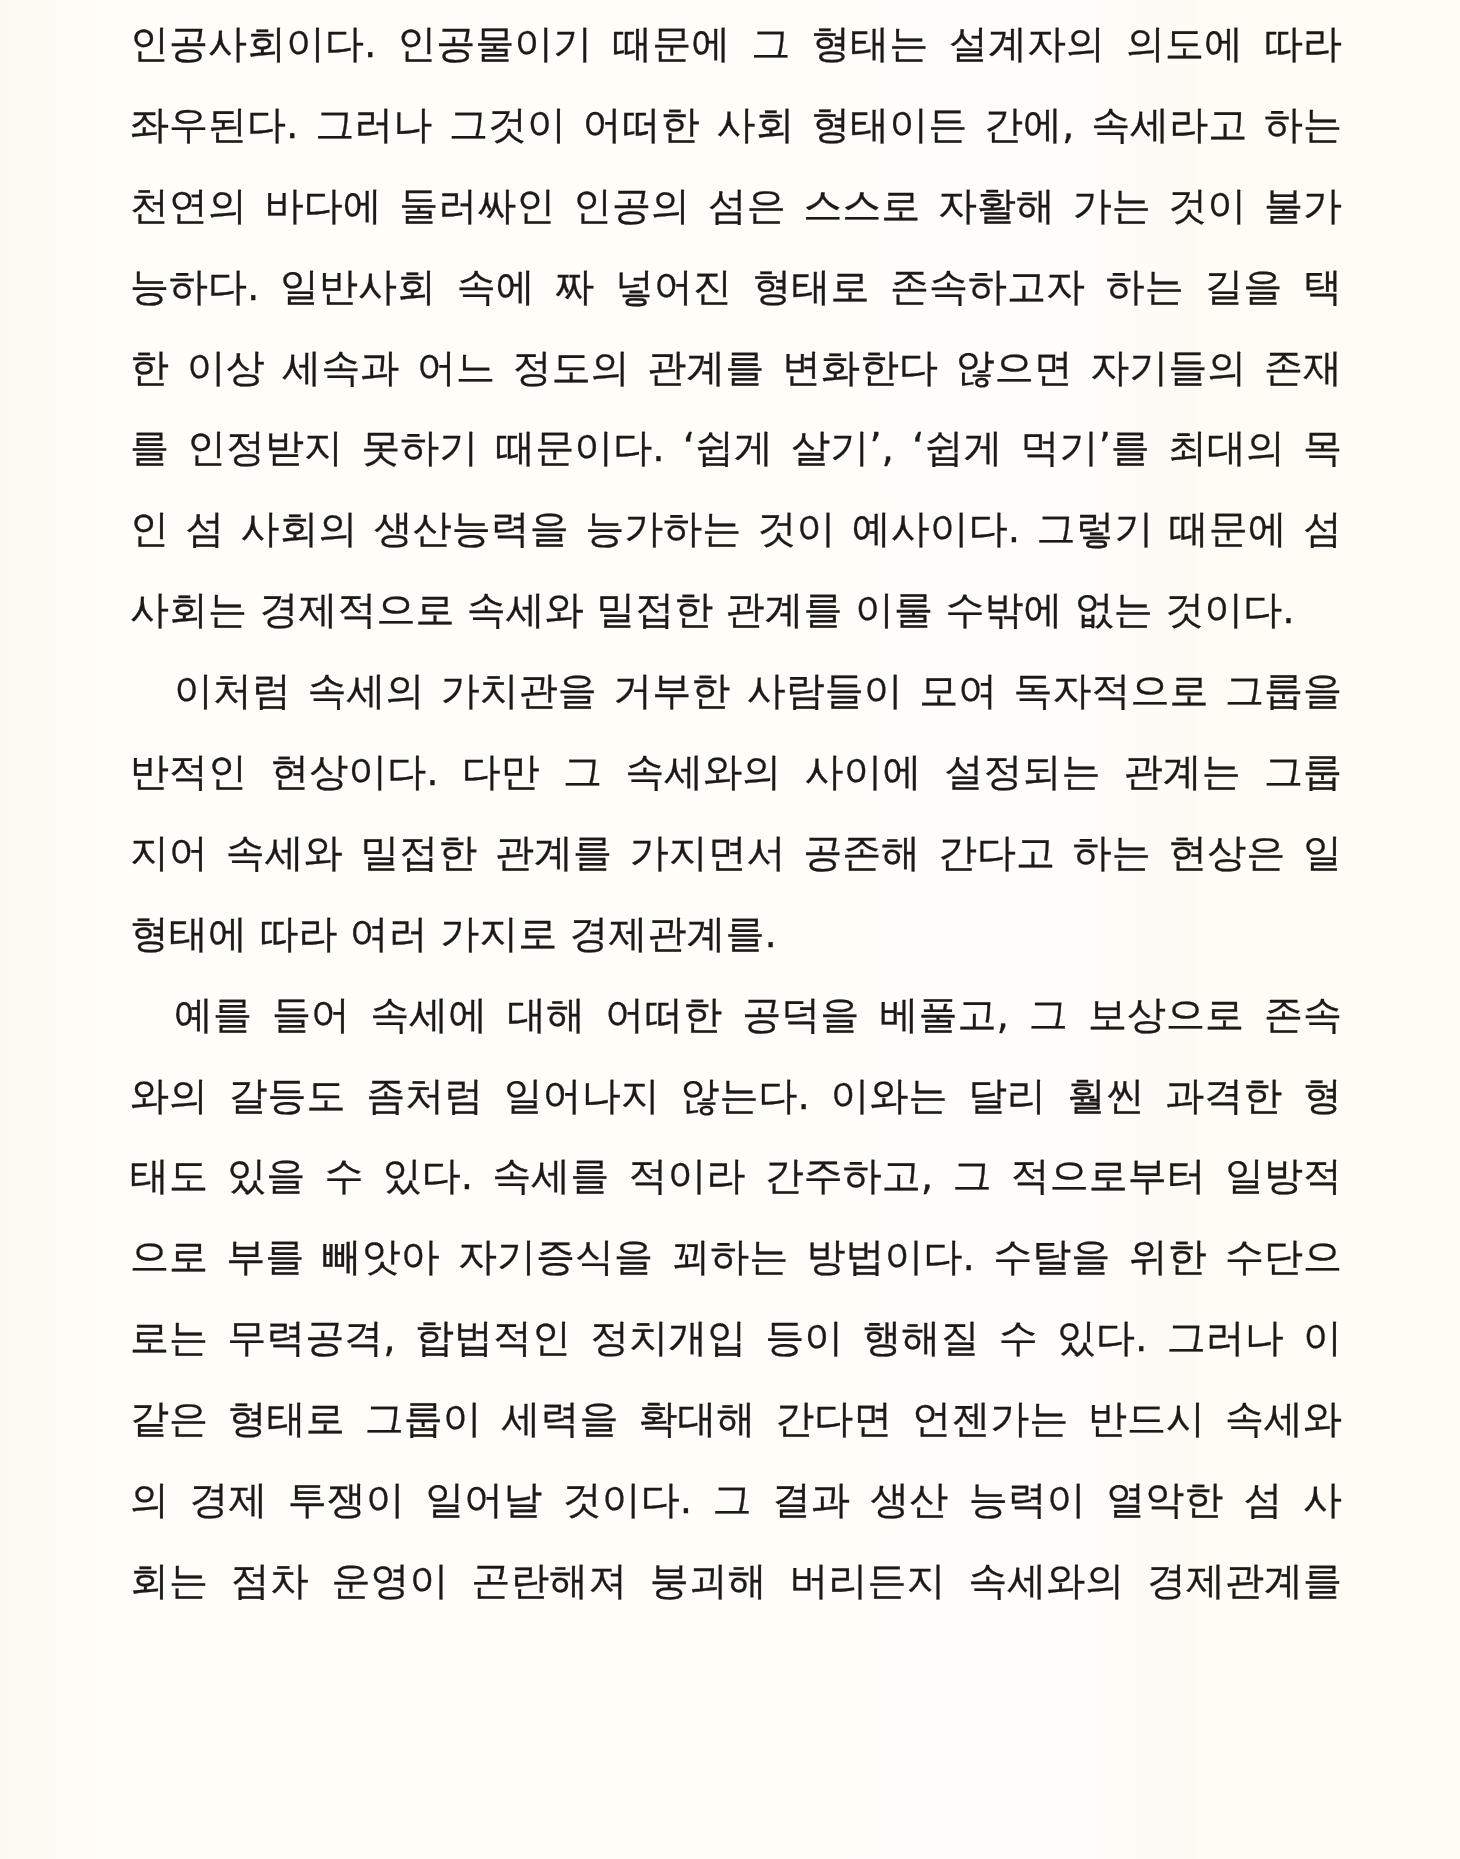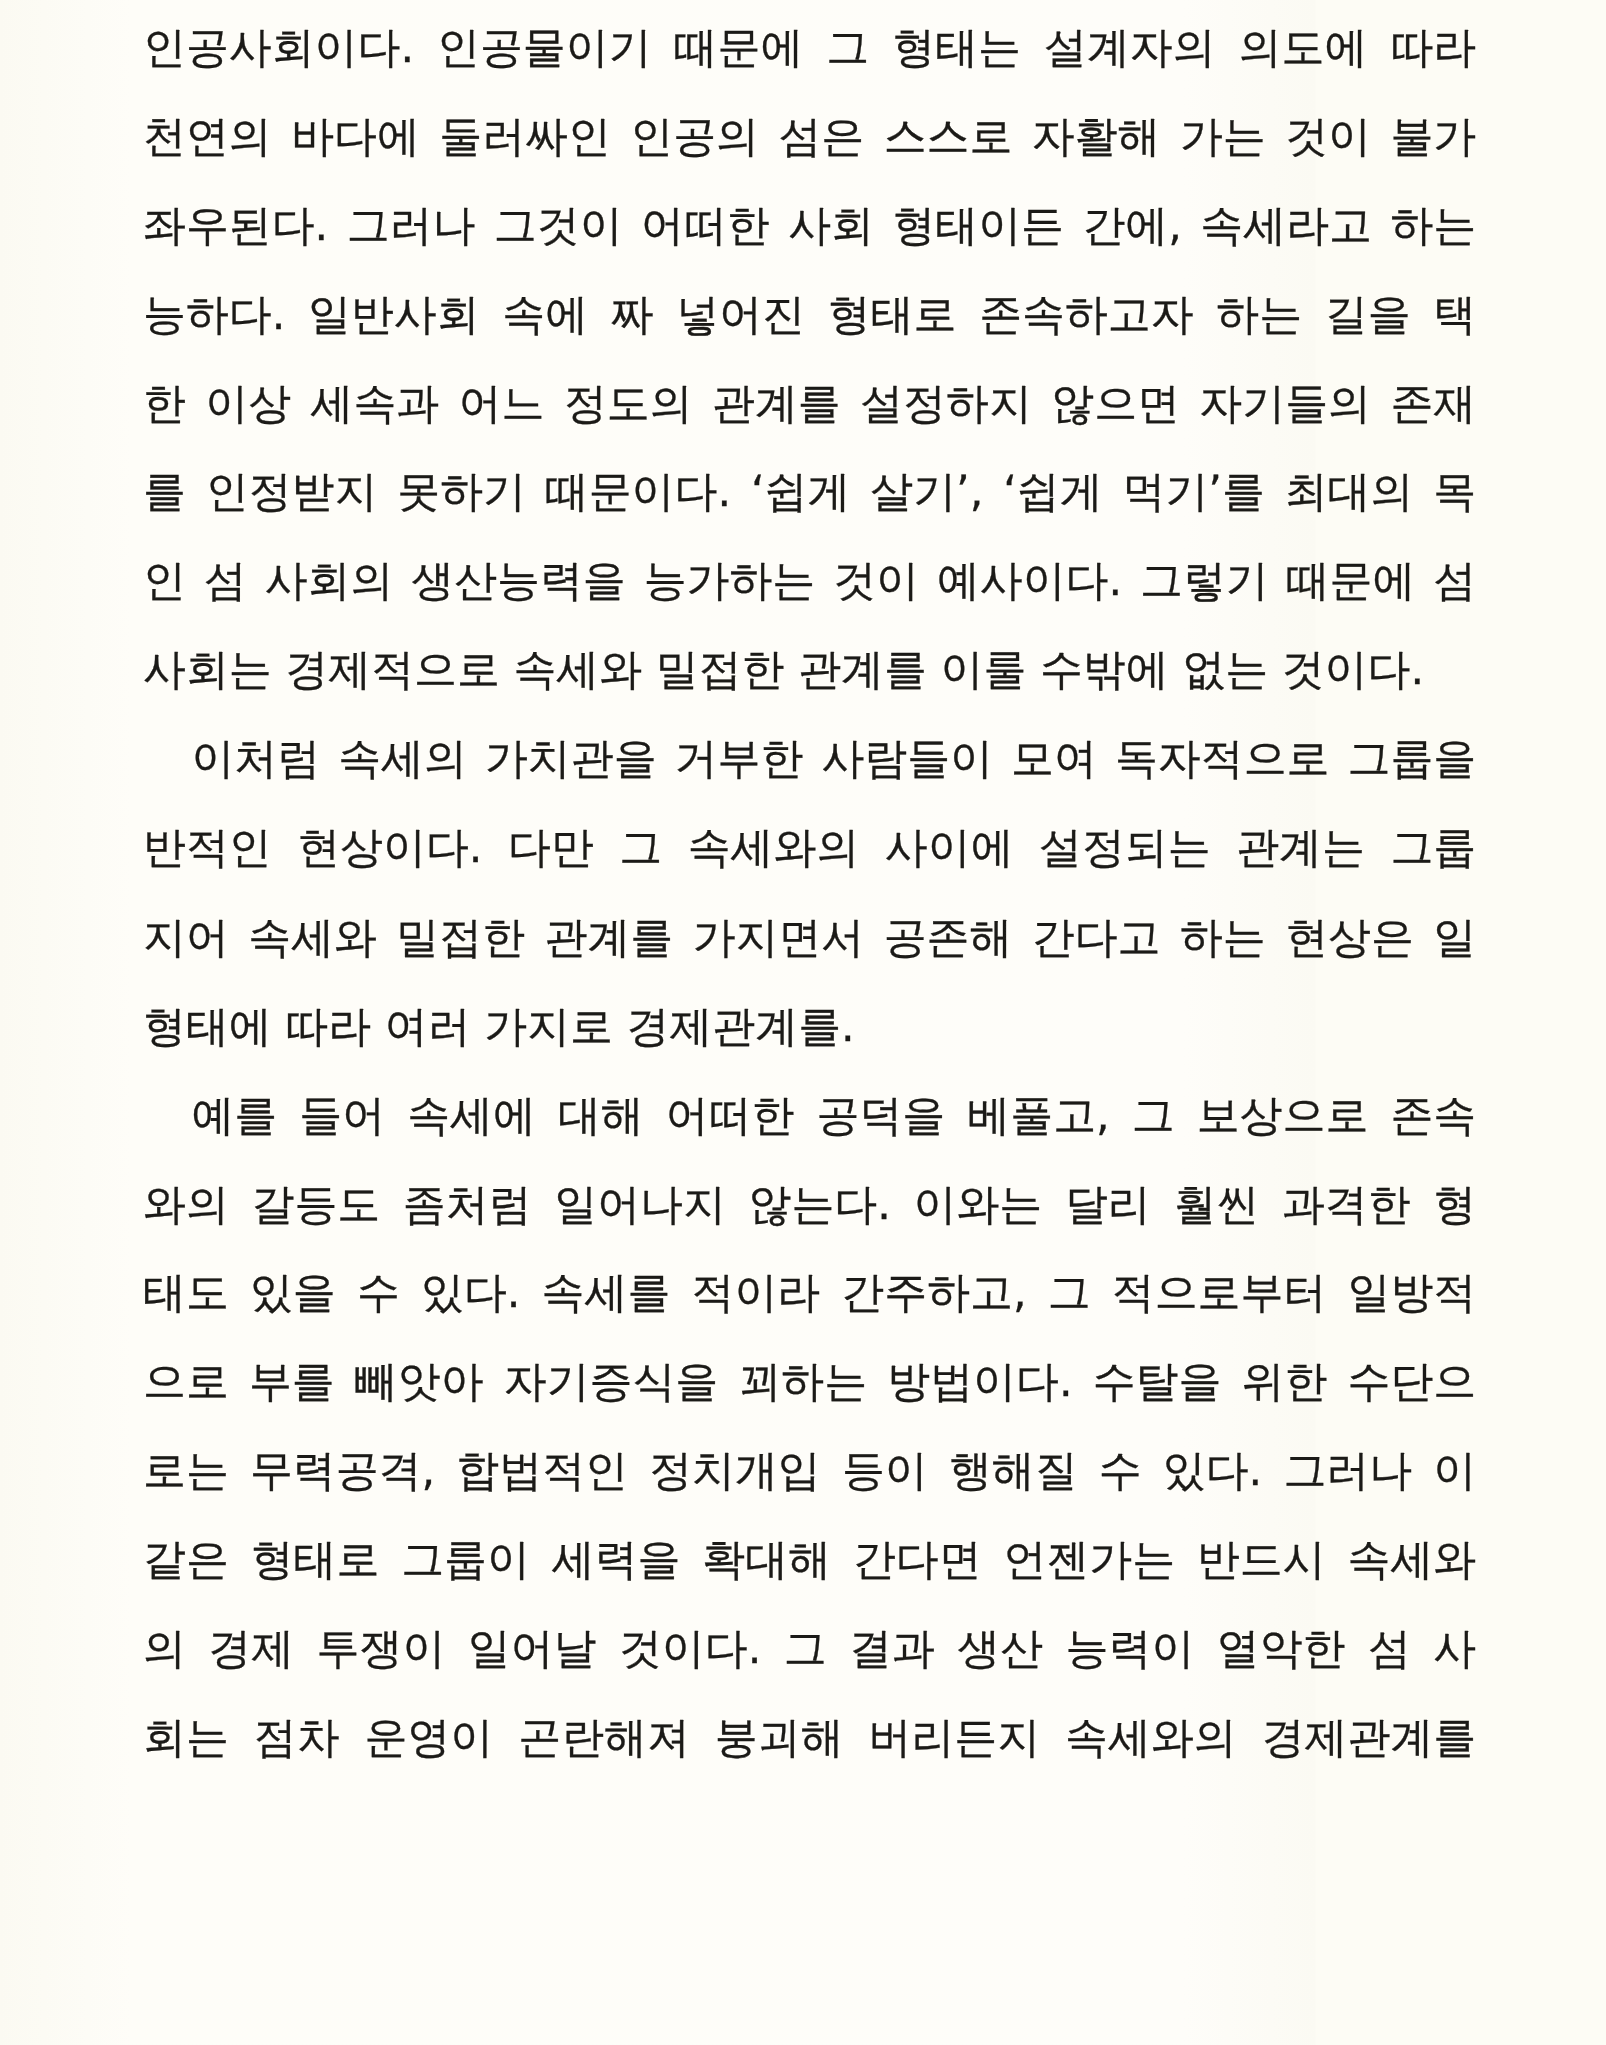--- a/index.html
+++ b/index.html
@@ -49,24 +49,24 @@
   }
 </style>
 </head>
 <body>
 
 <div class="page">
   <div class="text-block">
 
     <div>
       <span class="line">인공사회이다. 인공물이기 때문에 그 형태는 설계자의 의도에 따라</span>
+      <span class="line">좌우된다. 그러나 그것이 어떠한 사회 형태이든 간에, 속세라고 하는</span>
       <span class="line">천연의 바다에 둘러싸인 인공의 섬은 스스로 자활해 가는 것이 불가</span>
-      <span class="line">좌우된다. 그러나 그것이 어떠한 사회 형태이든 간에, 속세라고 하는</span>
       <span class="line">능하다. 일반사회 속에 짜 넣어진 형태로 존속하고자 하는 길을 택</span>
-      <span class="line">한 이상 세속과 어느 정도의 관계를 설정하지 않으면 자기들의 존재</span>
+      <span class="line">한 이상 세속과 어느 정도의 관계를 변화한다 않으면 자기들의 존재</span>
       <span class="line">를 인정받지 못하기 때문이다. ‘쉽게 살기’, ‘쉽게 먹기’를 최대의 목</span>
       <span class="line">인 섬 사회의 생산능력을 능가하는 것이 예사이다. 그렇기 때문에 섬</span>
       <span class="line last">사회는 경제적으로 속세와 밀접한 관계를 이룰 수밖에 없는 것이다.</span>
     </div>
 
     <div>
       <span class="line indent">이처럼 속세의 가치관을 거부한 사람들이 모여 독자적으로 그룹을</span>
       <span class="line">반적인 현상이다. 다만 그 속세와의 사이에 설정되는 관계는 그룹</span>
       <span class="line">지어 속세와 밀접한 관계를 가지면서 공존해 간다고 하는 현상은 일</span>
       <span class="line last">형태에 따라 여러 가지로 경제관계를.</span>

